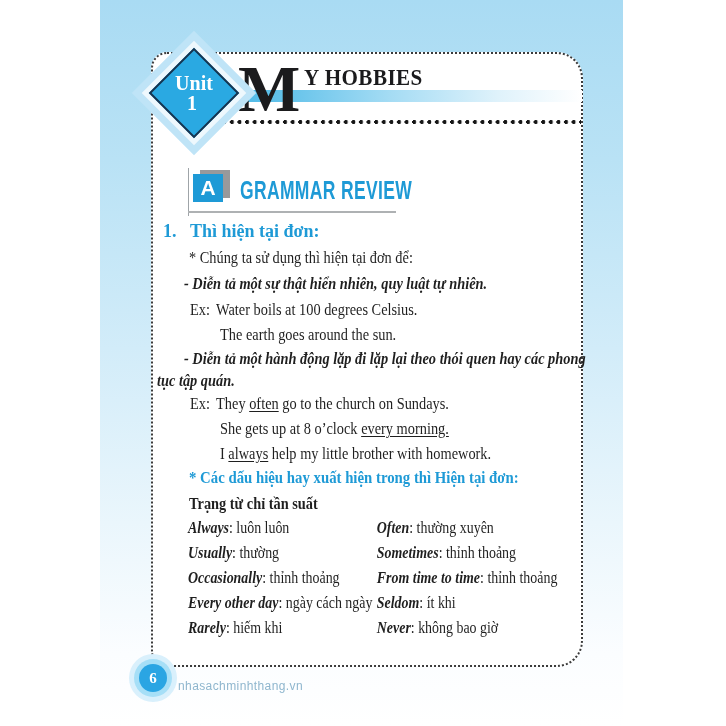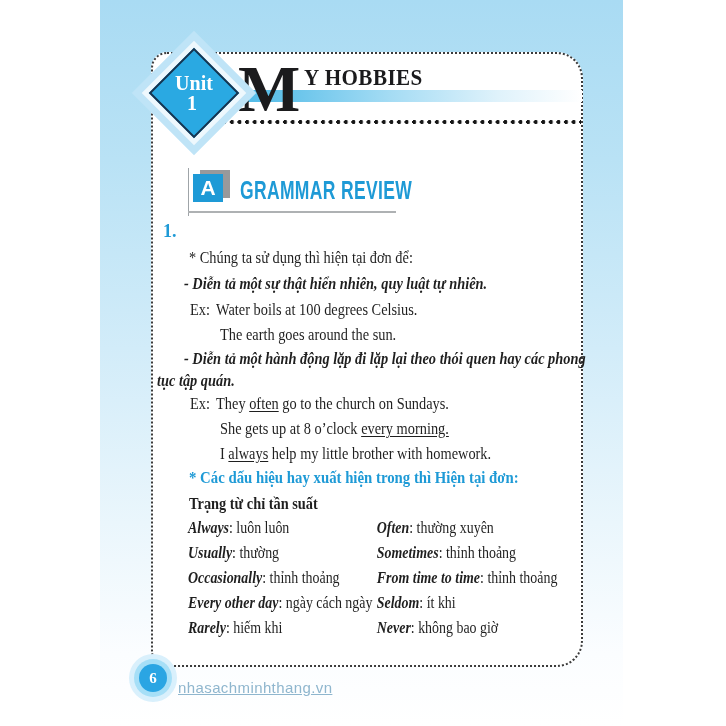--- a/index.html
+++ b/index.html
@@ -46,21 +46,21 @@
   .ex-label{display:inline-block;width:30px;}
   .u{text-decoration:underline;text-underline-offset:2px;}
   .freq{font-size:16px;}
   .cell-right{position:absolute;left:217px;top:0;}
   
   .pg-halo{position:absolute;left:129px;top:654px;width:48px;height:48px;border-radius:50%;background:#d9f0fc;}
   .pg-ring{position:absolute;left:134px;top:659px;width:38px;height:38px;border-radius:50%;background:#a6dff7;}
   .pg-circle{position:absolute;left:139px;top:664px;width:28px;height:28px;border-radius:50%;background:#2aa5e3;
              color:#fff;text-align:center;line-height:28px;font-size:15px;font-weight:bold;}
   .site{position:absolute;left:178px;top:679px;font-family:"Liberation Sans",sans-serif;
-        font-size:15px;color:#8fb6ce;letter-spacing:.4px;text-decoration:underline;}
+        font-size:12px;color:#8fb6ce;letter-spacing:.4px;}
 </style>
 </head>
 <body>
 
 <div class="canvas">
 
   <div class="bg-panel"></div>
   <div class="content-box"></div>
 
   <div class="title-bar"></div>
@@ -76,20 +76,21 @@
     <span class="unit-num">1</span>
   </div>
 
   <div class="sec-vline"></div>
   <div class="sec-hline"></div>
   <div class="sec-shadow"></div>
   <div class="sec-badge">A</div>
   <div class="sec-title">GRAMMAR REVIEW</div>
 
   <span class="h1" style="left:163px;top:221px;">1.</span>
+  <span class="h1" style="left:190px;top:221px;">Thì hiện tại đơn:</span>
 
   <div class="t" style="left:189px;top:248px;">* Chúng ta sử dụng thì hiện tại đơn để:</div>
   <div class="t bi" style="left:184px;top:274px;">- Diễn tả một sự thật hiển nhiên, quy luật tự nhiên.</div>
 
   <div class="t" style="left:190px;top:300px;"><span class="ex-label">Ex:</span><span>Water boils at 100 degrees Celsius.</span></div>
   <div class="t" style="left:220px;top:325px;"><span>The earth goes around the sun.</span></div>
 
   <div class="t bi" style="left:184px;top:349px;">- Diễn tả một hành động lặp đi lặp lại theo thói quen hay các phong</div>
   <div class="t bi" style="left:157px;top:371px;">tục tập quán.</div>
 

